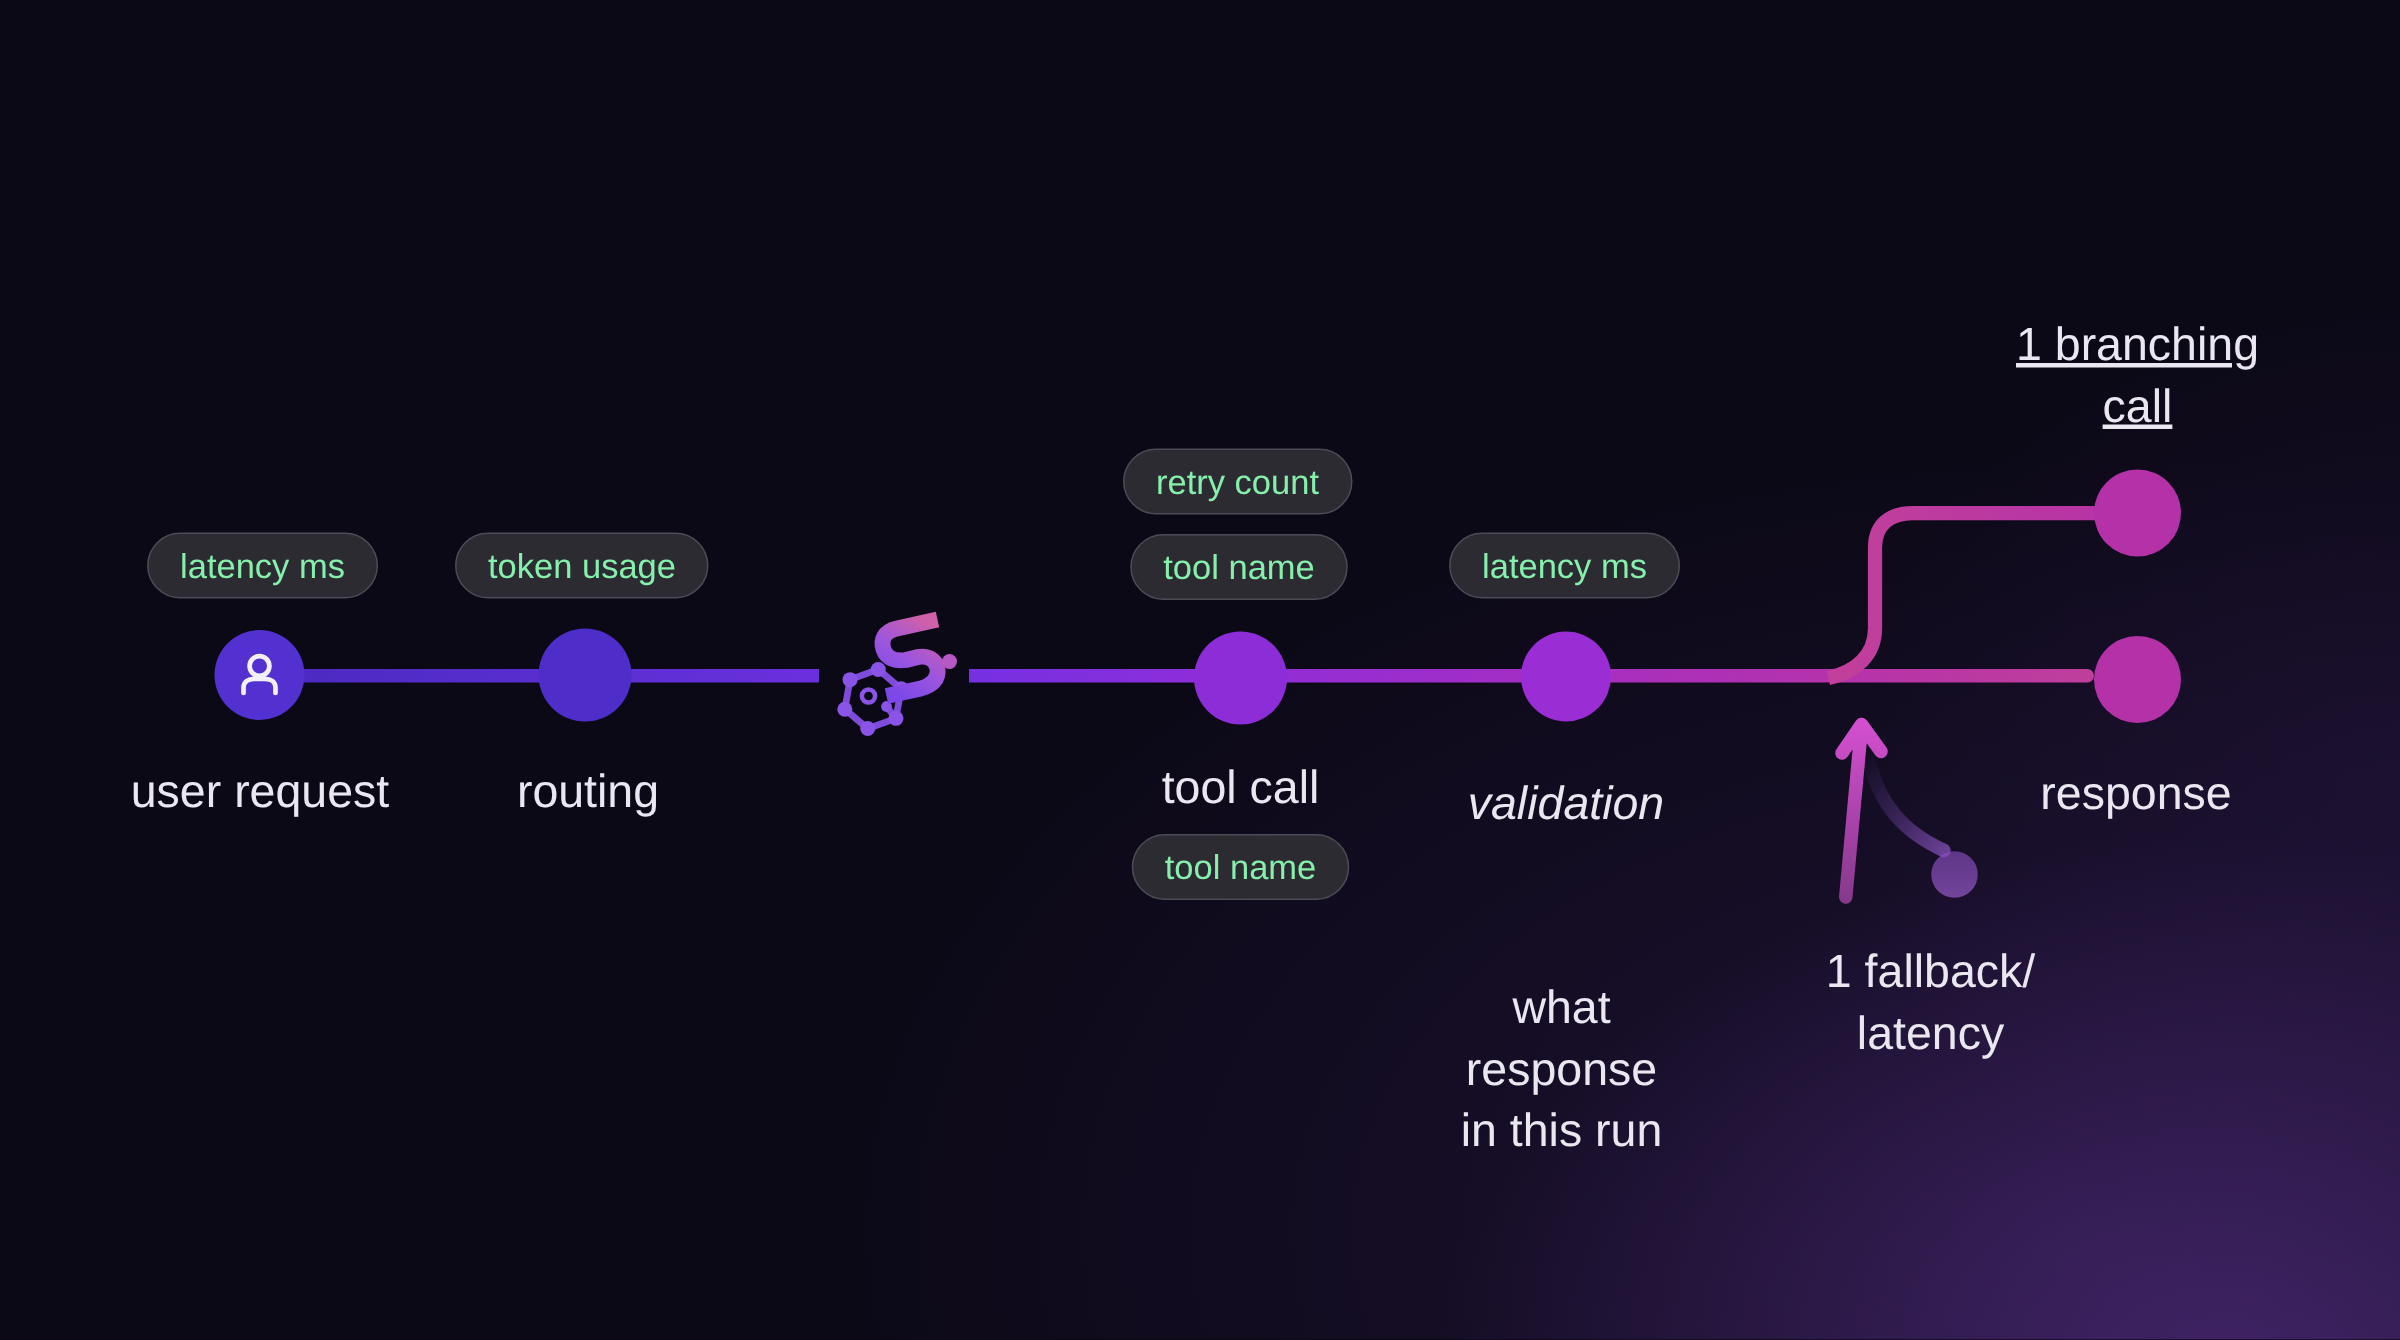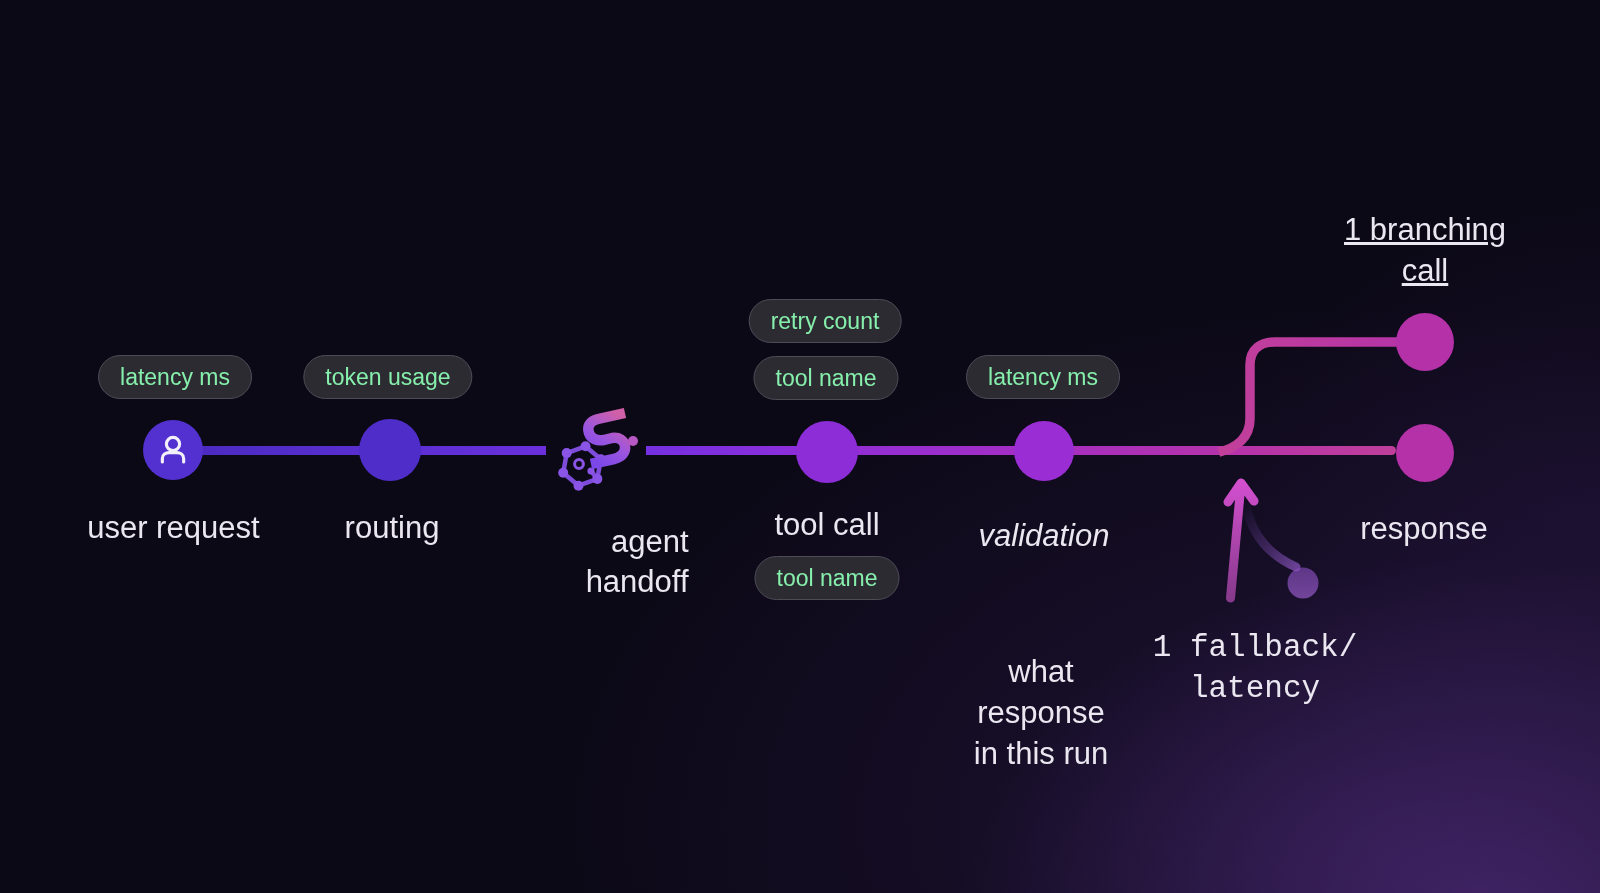--- a/index.html
+++ b/index.html
@@ -133,30 +133,29 @@
 
   <div class="abs pill" style="left:175px;top:355px;">latency ms</div>
   <div class="abs pill" style="left:388px;top:355px;">token usage</div>
   <div class="abs pill" style="left:825px;top:299px;">retry count</div>
   <div class="abs pill" style="left:826px;top:356px;">tool name</div>
   <div class="abs pill" style="left:1043px;top:355px;">latency ms</div>
   <div class="abs pill" style="left:827px;top:556px;">tool name</div>
 
   <div class="abs node-label wrap-narrow" style="left:172px;top:508px;">user request</div>
   <div class="abs node-label nowrap" style="left:392px;top:508px;">routing</div>
-  <div class="abs node-label wrap-narrow" style="left:601px;top:522px;">agent handoff</div>
   <div class="abs node-label nowrap" style="left:827px;top:505px;">tool call</div>
   <div class="abs node-label nowrap" style="left:1044px;top:516px;font-style:italic;">validation</div>
   <div class="abs node-label nowrap" style="left:1424px;top:509px;">response</div>
 
   <div class="abs annotation" style="left:1425px;top:209px;text-decoration:underline;">
     <div>1 branching</div>
     <div>call</div>
   </div>
-  <div class="abs annotation" style="left:1255px;top:627px;font-family:Liberation Mono, monospace;">
+  <div class="abs annotation" style="left:1287px;top:627px;">
     <div>1 fallback/</div>
     <div>latency</div>
   </div>
   <div class="abs annotation" style="left:1041px;top:651px;">
     <div>what</div>
     <div>response</div>
     <div>in this run</div>
   </div>
 
 </div>

